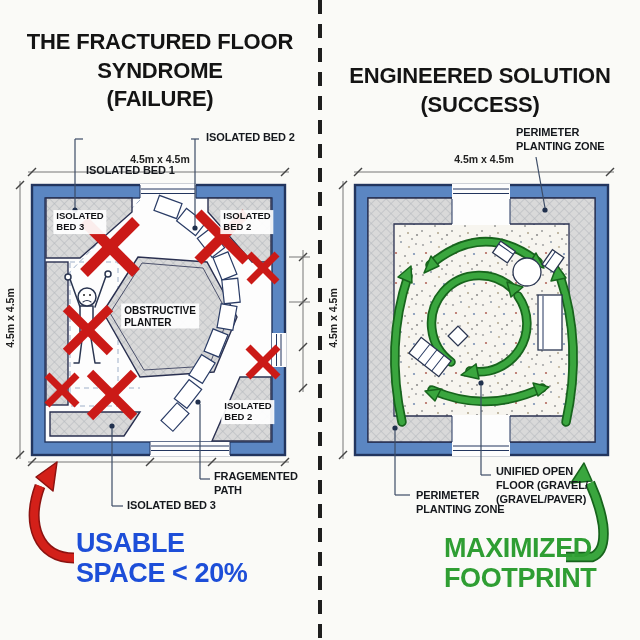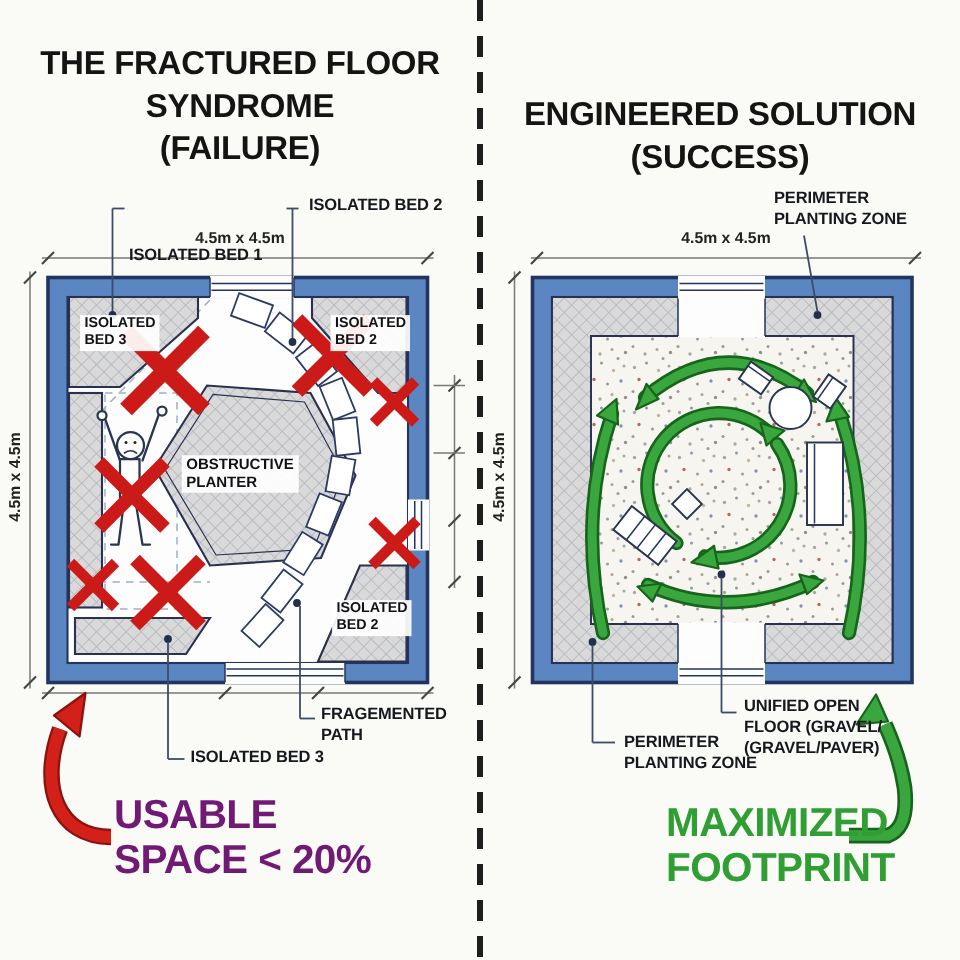--- a/index.html
+++ b/index.html
@@ -12,21 +12,21 @@
   .title{font-size:22px;font-weight:800;text-align:center;line-height:1.3;letter-spacing:-.2px;color:#141414;}
   .callout{font-size:11px;font-weight:700;line-height:1.25;color:#15181d;letter-spacing:-.1px;}
   .dim{font-size:10.5px;font-weight:600;color:#222;text-align:center;}
   .vdim{transform:rotate(-90deg);}
   .chip{
     transform:translate(-50%,-50%);background:rgba(255,255,255,.92);
     padding:1px 3px;font-size:9.5px;font-weight:700;text-align:left;line-height:1.15;color:#101114;
   }
   .chip-lg{font-size:10px;}
   .verdict{font-size:27px;font-weight:800;line-height:1.12;letter-spacing:-.4px;}
-  .verdict-red{color:#701a75;}
+  .verdict-red{color:#1d4ed8;}
   .verdict-green{color:#2f9e33;margin-left:28px;}
   .divider{
     position:absolute;left:318px;top:0;width:4px;height:640px;z-index:3;
     background:repeating-linear-gradient(to bottom,#1e1e1e 0 14px,transparent 14px 24px);
   }
   svg.plan{position:absolute;left:0;top:0;z-index:1;}
   
   .wall{fill:#5b86c2;stroke:#22355e;stroke-width:2.4;}
   .inner{fill:#fdfdfd;stroke:#22355e;stroke-width:1.4;}
   .open{fill:#fdfdfd;stroke:none;}

